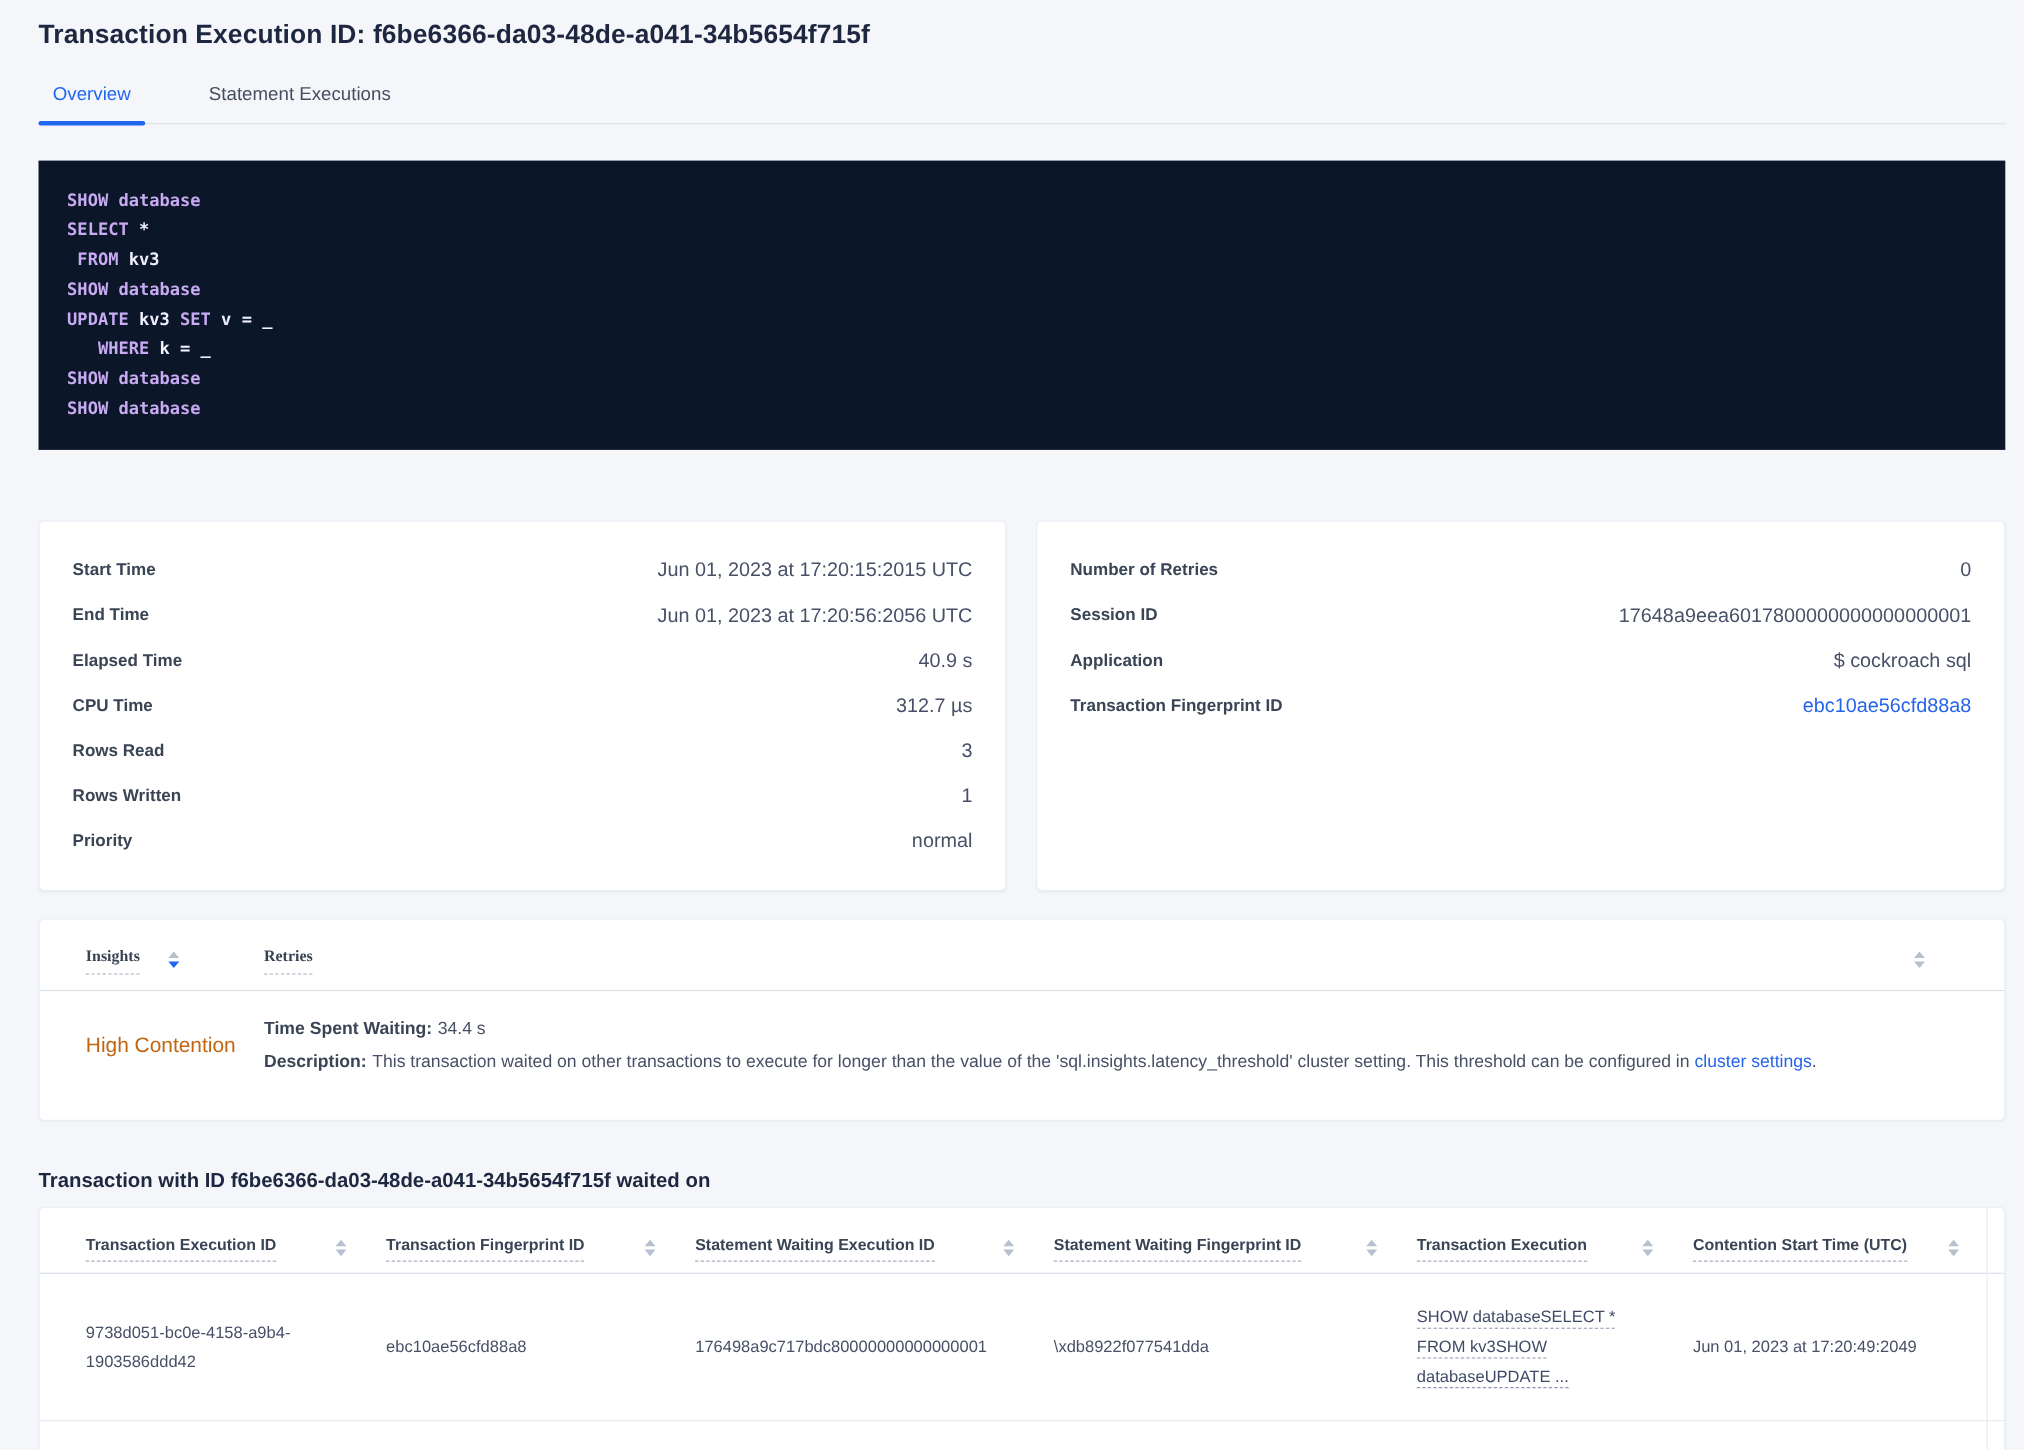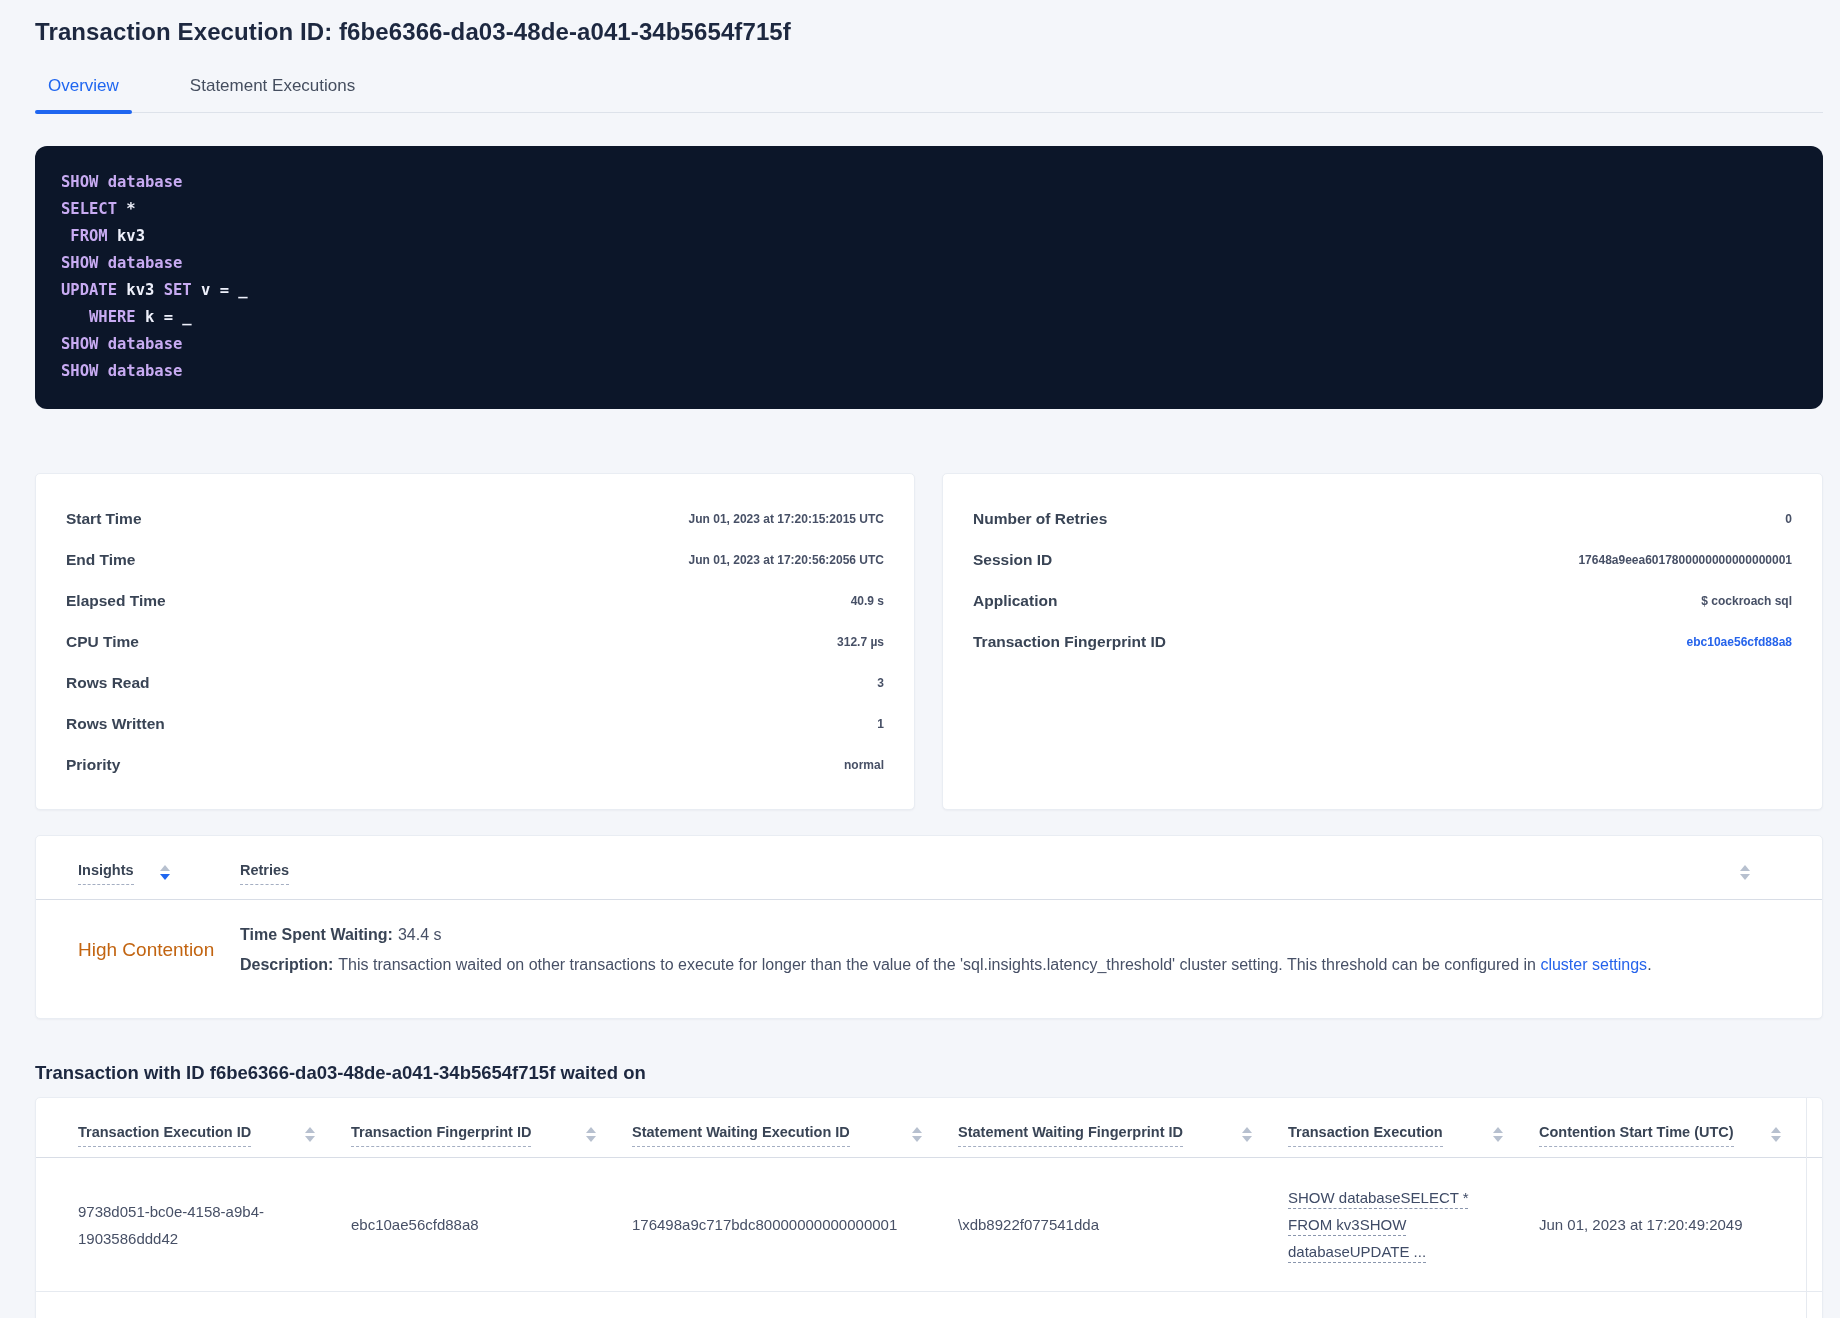--- a/index.html
+++ b/index.html
@@ -28,21 +28,21 @@
 
   
   .tabs{margin-top:30px;border-bottom:1px solid var(--line);display:flex;}
   .tab{position:relative;display:inline-block;padding:0 13px 16px;font-size:17px;color:#454e5f;cursor:pointer;}
   .tab + .tab{margin-left:45px;}
   .tab.active{color:var(--accent);}
   .tab.active::after{content:"";position:absolute;left:0;right:0;bottom:-2px;height:4px;background:var(--accent);border-radius:2px;}
 
   
   .code-box{
-    margin-top:33px;background:var(--code-bg);border-radius:12px;
+    margin-top:33px;background:var(--code-bg);border-radius:0;
     padding:23px 26px;min-height:263px;
   }
   .code-line{
     font-family:"DejaVu Sans Mono", monospace;
     font-size:15.5px;line-height:27px;white-space:pre;
     color:var(--code-plain);font-weight:700;
   }
   .tok{color:var(--code-plain);}
   .tok.kw{color:var(--code-kw);}
 
@@ -50,39 +50,39 @@
   .card{
     background:#fff;border:1px solid #e9edf3;border-radius:5px;
     box-shadow:0 1px 2px rgba(16,30,55,.04);
   }
   .cards-row{margin-top:64px;display:flex;gap:27px;align-items:stretch;}
   .details-card{padding:24px 30px;}
   .details-card.left{width:880px;flex:none;}
   .details-card.right{flex:1;}
   .stat-row{height:41px;display:flex;justify-content:space-between;align-items:center;gap:35px;}
   .stat-label{font-size:15.5px;font-weight:700;color:var(--ink-700);}
-  .stat-value{font-size:12px;color:var(--ink-600);text-align:right;font-weight:bold;}
+  .stat-value{font-size:18px;color:var(--ink-600);text-align:right;}
   a.blue-link{color:var(--link);text-decoration:none;cursor:pointer;}
 
   
   .sort-icon{display:inline-flex;flex-direction:column;gap:3px;cursor:pointer;padding:2px;}
   .sort-icon .up{width:0;height:0;border-left:5px solid transparent;border-right:5px solid transparent;border-bottom:6px solid #b7c0cf;}
   .sort-icon .down{width:0;height:0;border-left:5px solid transparent;border-right:5px solid transparent;border-top:6px solid #b7c0cf;}
   .sort-icon .down.active{border-top-color:var(--accent);}
 
   .th-label{
     font-size:14.5px;font-weight:700;color:var(--ink-700);
     border-bottom:1px dashed #a4aec2;padding-bottom:6px;cursor:pointer;
   }
 
   
   .insights-card{margin-top:25px;min-height:184px;padding-bottom:18px;}
   .insights-grid{display:grid;grid-template-columns:162px 1fr;padding:0 22px 0 42px;}
   .insights-head{padding-top:26px;padding-bottom:14px;border-bottom:1px solid #d8dde6;}
-  .ins-hcell{display:flex;align-items:flex-start;}
+  .ins-hcell{display:flex;align-items:flex-start;font-family:Liberation Serif, serif;}
   .ins-hcell .sort-icon{margin-left:24px;margin-top:1px;}
   .ins-hcell.details{justify-content:space-between;}
   .ins-hcell.details .sort-icon{margin-right:48px;}
   .insights-body{padding-top:20px;align-items:center;}
   .insight-badge{font-size:19px;color:var(--warning);}
   .ins-line{font-size:16px;color:var(--ink-700);line-height:30px;}
   .ins-line .b{font-weight:700;color:var(--ink-700);}
   .ins-line .v{margin-left:5px;color:var(--ink-600);}
 
   

